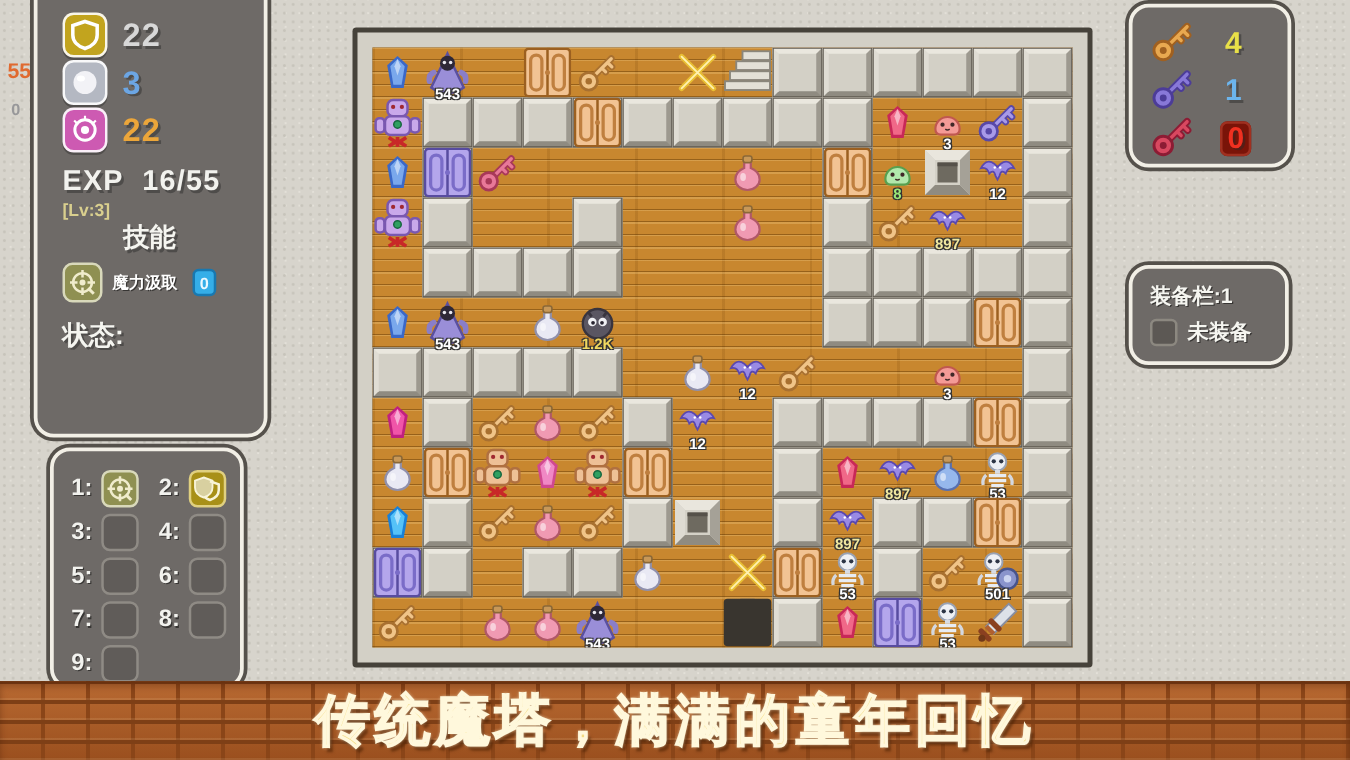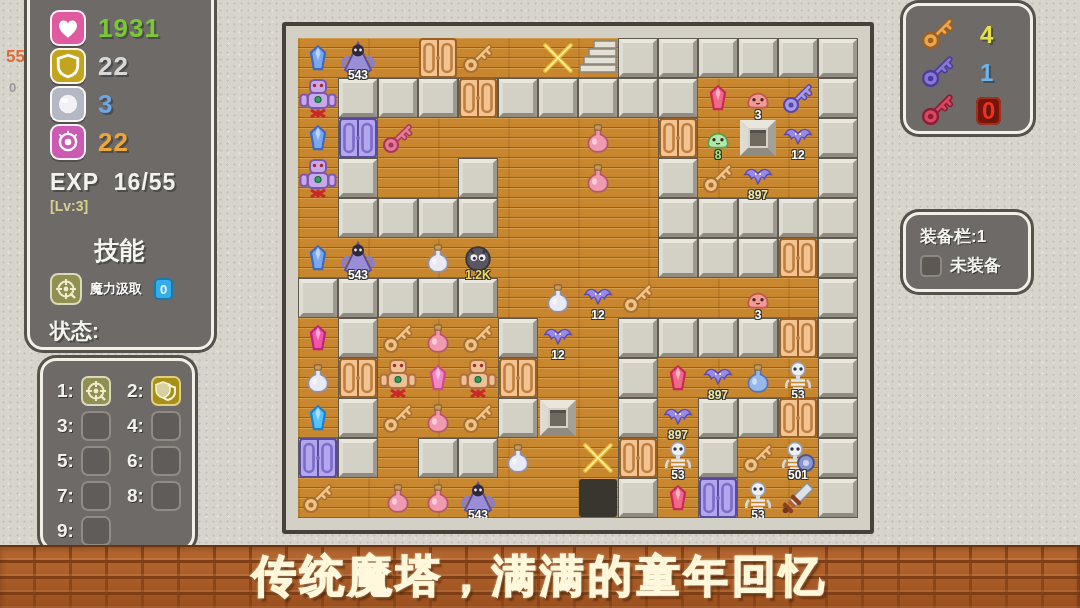--- a/index.html
+++ b/index.html
@@ -17,21 +17,21 @@
   
   #stats-panel { left:27px; top:-16px; width:187px; height:366px; padding:22px 0 0 20px; }
   .stat-row { display:flex; align-items:center; height:38px; }
   .stat-icon { width:36px; height:36px; border-radius:9px; border:2px solid rgba(255,255,255,.9);
     display:flex; align-items:center; justify-content:center; box-shadow:0 2px 0 rgba(0,0,0,.25); flex:0 0 auto; }
   .stat-icon svg { width:26px; height:26px; }
   .stat-value { margin-left:12px; font-size:26px; font-weight:800; letter-spacing:1px;
     text-shadow:2px 2px 0 rgba(40,40,40,.45); white-space:nowrap; }
   .exp-row { margin-top:8px; color:#f2f2ee; font-size:23px; font-weight:800; letter-spacing:1px; text-shadow:2px 2px 0 rgba(40,40,40,.45);}
   .lv-row { color:#d9cf8e; font-size:14px; font-weight:700; margin-top:2px; }
-  .skills-title { color:#f5f5f0; font-size:25px; font-weight:800; text-align:center; margin:20px 22px 6px 0; text-shadow:2px 2px 0 rgba(40,40,40,.45);}
+  .skills-title { color:#f5f5f0; font-size:21px; font-weight:800; text-align:center; margin:0 22px 6px 0; text-shadow:2px 2px 0 rgba(40,40,40,.45);}
   .skill-row { display:flex; align-items:center; }
   .skill-icon { width:32px; height:32px; background:#8f9052; border:2px solid #d9d9bb; border-radius:8px;
     display:flex; align-items:center; justify-content:center; }
   .skill-icon svg { width:24px; height:24px; }
   .skill-name { color:#fff; font-size:13px; font-weight:800; margin-left:8px; text-shadow:1px 1px 0 rgba(0,0,0,.5);}
   .skill-badge { width:19px; height:22px; margin-left:12px; background:#35aee8; border:2px solid #1878b0; border-radius:5px;
     color:#eaf8ff; font-size:13px; font-weight:800; display:flex; align-items:center; justify-content:center; }
   .status-row { color:#f5f5f0; font-size:21px; font-weight:800; margin-top:12px; text-shadow:2px 2px 0 rgba(40,40,40,.45);}
   .edge-mark { position:absolute; font-weight:800; }
   #mark-55 { left:6px; top:47px; color:#e06a30; font-size:17px; }
@@ -95,28 +95,20 @@
 </head>
 <body>
 
 <div id="screen">
 
   <div class="edge-mark" id="mark-55">55</div>
   <div class="edge-mark" id="mark-0">0</div>
 
   <div class="panel" id="stats-panel">
     <div id="stats-rows">
-        <div class="stat-row">
-          <span class="stat-icon" style="background:#df5a9e">
-            <svg viewBox="0 0 24 24">
-              <path d="M12 21 C4 15 2 10 5 6.5 C7.5 4 11 5 12 8 C13 5 16.5 4 19 6.5 C22 10 20 15 12 21Z" fill="#fff"></path>
-            </svg>
-          </span>
-          <span class="stat-value" style="color:#78c838">1931</span>
-        </div>
         <div class="stat-row">
           <span class="stat-icon" style="background:#c2a41e">
             <svg viewBox="0 0 24 24">
               <path d="M12 2 L21 5 V12 C21 17 17 20.5 12 22 C7 20.5 3 17 3 12 V5 Z" fill="none" stroke="#fff" stroke-width="2.6"></path>
             </svg>
           </span>
           <span class="stat-value" style="color:#d8d8d8">22</span>
         </div>
         <div class="stat-row">
           <span class="stat-icon" style="background:#b4b8c2">

